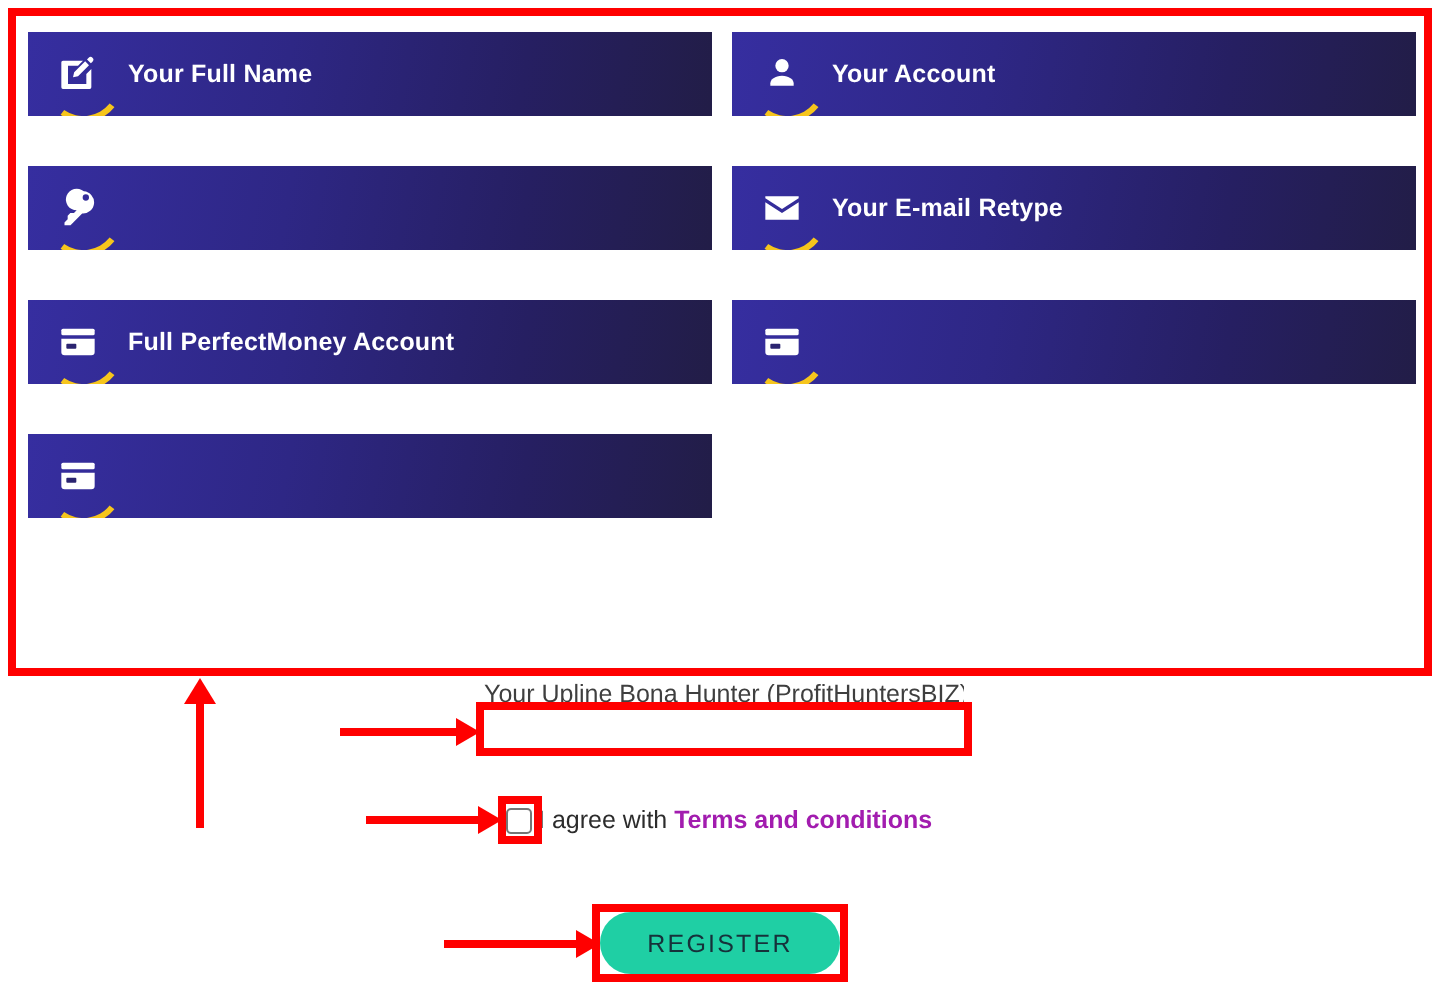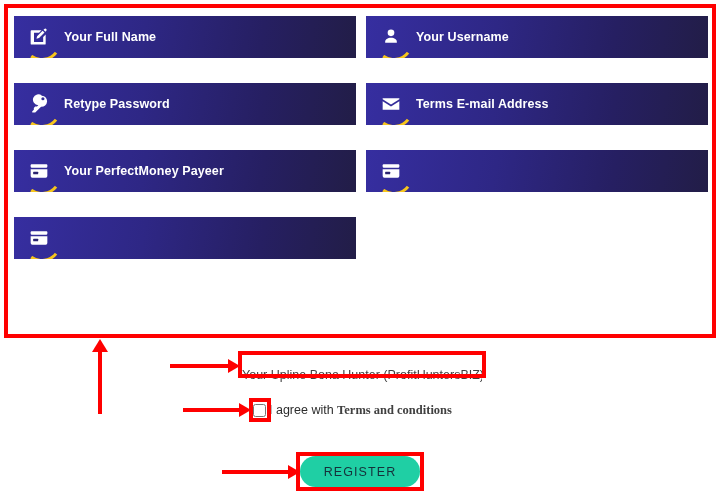--- a/index.html
+++ b/index.html
@@ -118,21 +118,21 @@
     font-size: 12.5px;
     font-weight: bold;
     letter-spacing: 0.1px;
     white-space: nowrap;
   }
 
   
   #upline-field {
     position: absolute;
     left: 242px;
-    top: 366px;
+    top: 338px;
     width: 240px;
     height: 19px;
     color: #3f3f3f;
     font-size: 12.5px;
     line-height: 19px;
     white-space: nowrap;
     background: #ffffff;
     border: none;
     padding: 0;
     font-family: "Liberation Sans", sans-serif;
@@ -157,22 +157,21 @@
     margin: 0;
   }
   #terms-text {
     margin-left: 3px;
     font-size: 12.5px;
     color: #2c2c2c;
     white-space: nowrap;
   }
   #terms-link {
     font-weight: bold;
-    color: #404040;
-    font-family: Liberation Serif, serif;
+    color: #a21caf;
   }
 
   
   #register-button {
     position: absolute;
     left: 300px;
     top: 456px;
     width: 120px;
     height: 31px;
     background: #1fcfa4;
@@ -201,51 +200,50 @@
       <span class="field-label">Your Full Name</span>
     </div>
     <div class="field-row">
       <div class="field-icon">
         <span class="swoosh"></span>
         <svg width="20" height="20" viewBox="0 0 24 24">
           <circle fill="#ffffff" cx="12" cy="7" r="4"></circle>
           <path fill="#ffffff" d="M12 13c-4.2 0-7 2.3-7 4.6V19h14v-1.4C19 15.3 16.2 13 12 13z"></path>
         </svg>
       </div>
-      <span class="field-label">Your Username</span>
+      <span class="field-label">Your Account</span>
     </div>
     <div class="field-row">
       <div class="field-icon">
         <span class="swoosh"></span>
         <svg width="20" height="20" viewBox="0 0 24 24">
           <path fill="#ffffff" d="M15.5 2a6.5 6.5 0 1 0-4.3 11.4L9.6 15H7.4l-1.6 1.7v2.1l-1.9 1.9v1.6h3.6l7-7A6.5 6.5 0 0 0 15.5 2zm1.2 5.6a1.9 1.9 0 1 1 0-3.8 1.9 1.9 0 0 1 0 3.8z"></path>
         </svg>
       </div>
-      <span class="field-label">Retype Password</span>
     </div>
     <div class="field-row">
       <div class="field-icon">
         <span class="swoosh"></span>
         <svg width="20" height="18" viewBox="0 0 24 20">
           <path fill="#ffffff" d="M2 3h20v1.2l-10 6.4L2 4.2z"></path>
           <path fill="#ffffff" d="M2 6.6l10 6.4 10-6.4V17H2z"></path>
         </svg>
       </div>
-      <span class="field-label">Terms E-mail Address</span>
+      <span class="field-label">Your E-mail Retype</span>
     </div>
     <div class="field-row">
       <div class="field-icon">
         <span class="swoosh"></span>
         <svg width="20" height="18" viewBox="0 0 24 20">
           <rect fill="#ffffff" x="2" y="2" width="20" height="4" rx="1"></rect>
           <path fill="#ffffff" d="M2 8h20v8a2 2 0 0 1-2 2H4a2 2 0 0 1-2-2z"></path>
           <rect fill="#2b2470" x="5" y="11" width="6" height="3" rx="0.6"></rect>
         </svg>
       </div>
-      <span class="field-label">Your PerfectMoney Payeer</span>
+      <span class="field-label">Full PerfectMoney Account</span>
     </div>
     <div class="field-row">
       <div class="field-icon">
         <span class="swoosh"></span>
         <svg width="20" height="18" viewBox="0 0 24 20">
           <rect fill="#ffffff" x="2" y="2" width="20" height="4" rx="1"></rect>
           <path fill="#ffffff" d="M2 8h20v8a2 2 0 0 1-2 2H4a2 2 0 0 1-2-2z"></path>
           <rect fill="#2b2470" x="5" y="11" width="6" height="3" rx="0.6"></rect>
         </svg>
       </div>

